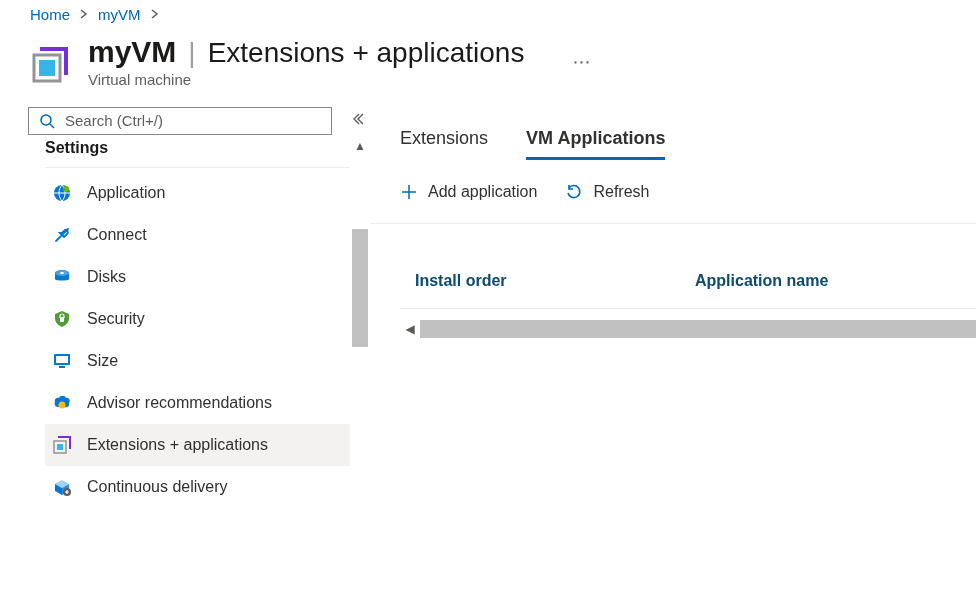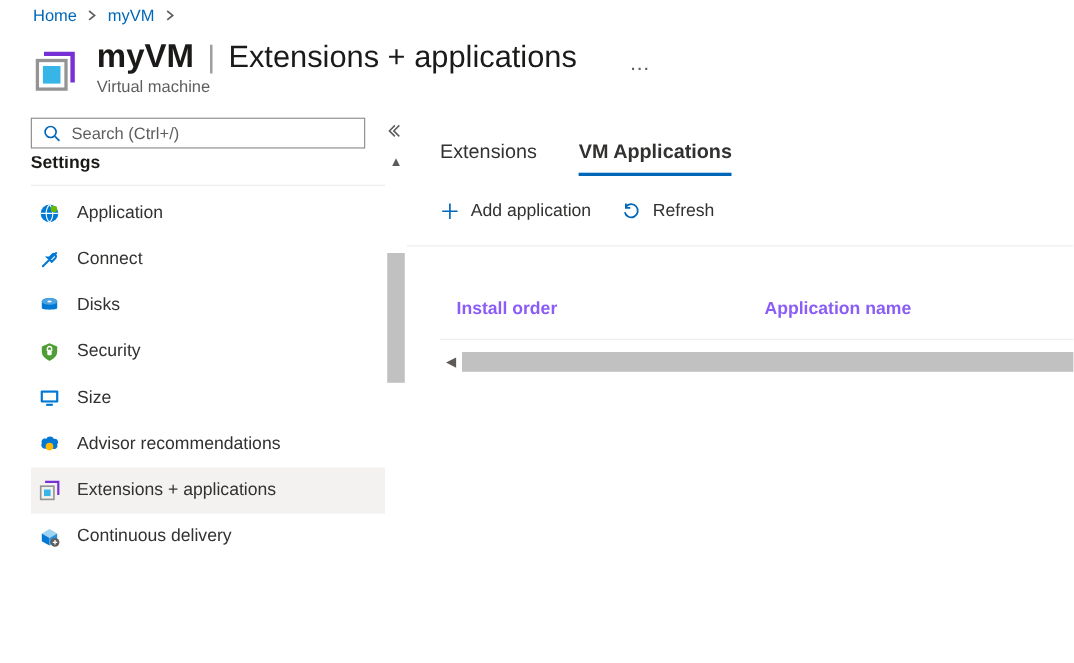--- a/index.html
+++ b/index.html
@@ -96,20 +96,21 @@
   }
 
   .nav-scroll {
     position: relative;
     margin-top: 6px;
     flex:1;
     overflow: hidden;
   }
   .nav-list {
     width: 338px;
+    margin-left: 17px;
   }
   .nav-heading {
     font-weight:600;
     font-size:16px;
     padding: 6px 4px 10px 0;
     color:#1b1a19;
     border-bottom:1px solid #edebe9;
     margin: 0 0 4px 0;
     
     margin-top:-8px;
@@ -178,21 +179,21 @@
     display:flex; gap:10px; cursor:pointer;
   }
   .cmd .ic-cmd { color:#0067b8; display:flex; }
   .content-sep { border-top:1px solid #edebe9; margin-left:-30px;}
 
   .col-headers {
     display:flex;
     padding: 48px 0 18px 15px;
     font-size:16px;
     font-weight:600;
-    color:#8b5cf6;
+    color:#0c4a6e;
     border-bottom:1px solid #edebe9;
   }
   .col-headers .col1 { width:280px; }
   .col-headers .col2 { flex:1; }
 
   
   .h-scroll {
     margin-top:10px;
     height:20px;
     display:flex;

